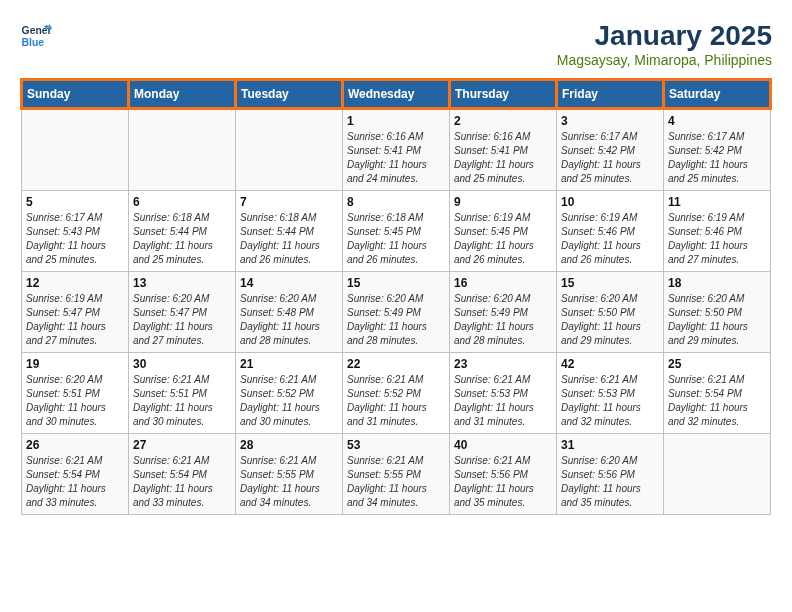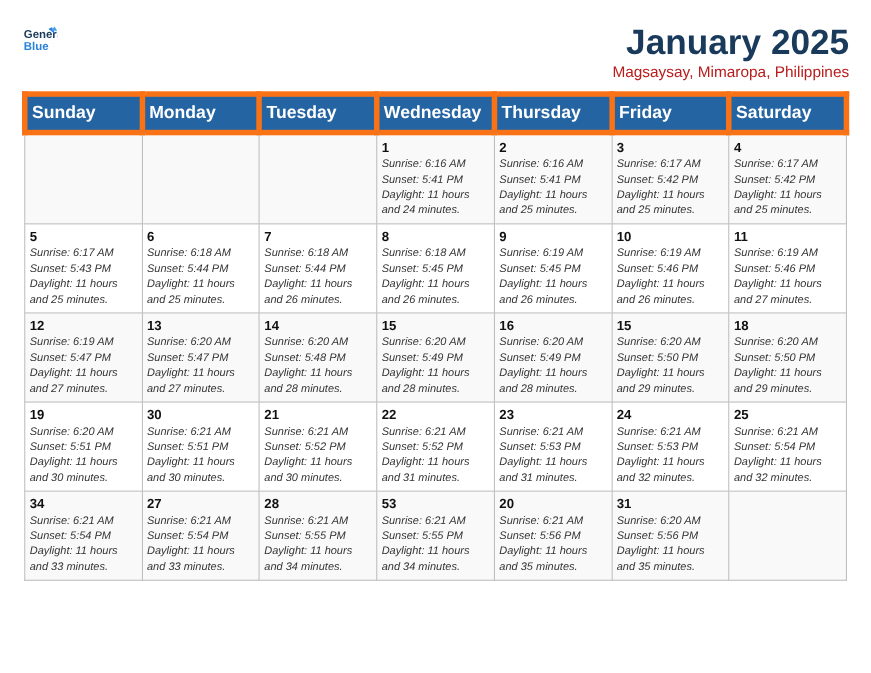--- a/index.html
+++ b/index.html
@@ -22,41 +22,41 @@
       gap: 4px;
     }
     .logo-icon {
       width: 32px;
       height: 32px;
     }
     .title-block {
       text-align: right;
     }
     .month-title {
-      font-size: 32px;
+      font-size: 28px;
       font-weight: bold;
       color: #1a3a5c;
     }
     .subtitle {
       font-size: 14px;
-      color: #b91c1c;
+      color: #4d7c0f;
     }
     table {
       width: 100%;
       border-collapse: collapse;
       font-size: 11px;
     }
     thead tr th {
       background-color: #2564a3;
       color: #fff;
       padding: 6px 4px;
       text-align: left;
-      font-size: 16px;
+      font-size: 12px;
       font-weight: bold;
-      border: 5px solid #f97316;
+      border: 3px solid #f97316;
     }
     tbody tr td {
       border: 1px solid #c0c0c0;
       vertical-align: top;
       padding: 4px;
       width: 107px;
       min-height: 70px;
       height: 80px;
       background: #fff;
     }
@@ -275,37 +275,37 @@
 and 31 minutes.</div>
         </td>
         <td>
           <div class="day-num">23</div>
           <div class="day-info" style="white-space: pre-line;">Sunrise: 6:21 AM
 Sunset: 5:53 PM
 Daylight: 11 hours
 and 31 minutes.</div>
         </td>
         <td>
-          <div class="day-num">24</div>
+          <div class="day-num">42</div>
           <div class="day-info" style="white-space: pre-line;">Sunrise: 6:21 AM
 Sunset: 5:53 PM
 Daylight: 11 hours
 and 32 minutes.</div>
         </td>
         <td>
           <div class="day-num">25</div>
           <div class="day-info" style="white-space: pre-line;">Sunrise: 6:21 AM
 Sunset: 5:54 PM
 Daylight: 11 hours
 and 32 minutes.</div>
         </td>
       </tr>
       <tr>
         <td>
-          <div class="day-num">34</div>
+          <div class="day-num">26</div>
           <div class="day-info" style="white-space: pre-line;">Sunrise: 6:21 AM
 Sunset: 5:54 PM
 Daylight: 11 hours
 and 33 minutes.</div>
         </td>
         <td>
           <div class="day-num">27</div>
           <div class="day-info" style="white-space: pre-line;">Sunrise: 6:21 AM
 Sunset: 5:54 PM
 Daylight: 11 hours
@@ -319,21 +319,21 @@
 and 34 minutes.</div>
         </td>
         <td>
           <div class="day-num">53</div>
           <div class="day-info" style="white-space: pre-line;">Sunrise: 6:21 AM
 Sunset: 5:55 PM
 Daylight: 11 hours
 and 34 minutes.</div>
         </td>
         <td>
-          <div class="day-num">20</div>
+          <div class="day-num">40</div>
           <div class="day-info" style="white-space: pre-line;">Sunrise: 6:21 AM
 Sunset: 5:56 PM
 Daylight: 11 hours
 and 35 minutes.</div>
         </td>
         <td>
           <div class="day-num">31</div>
           <div class="day-info" style="white-space: pre-line;">Sunrise: 6:20 AM
 Sunset: 5:56 PM
 Daylight: 11 hours

